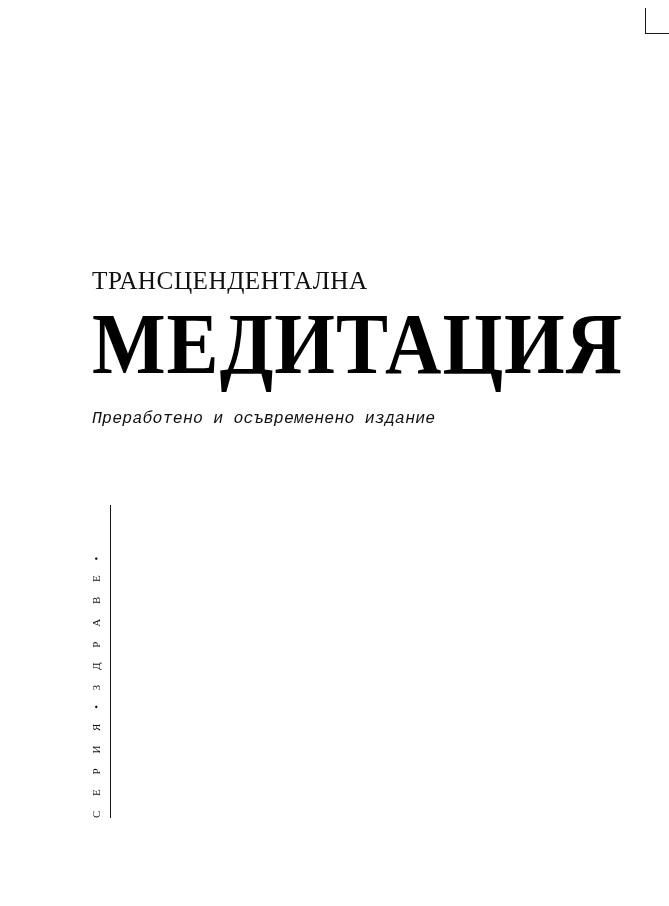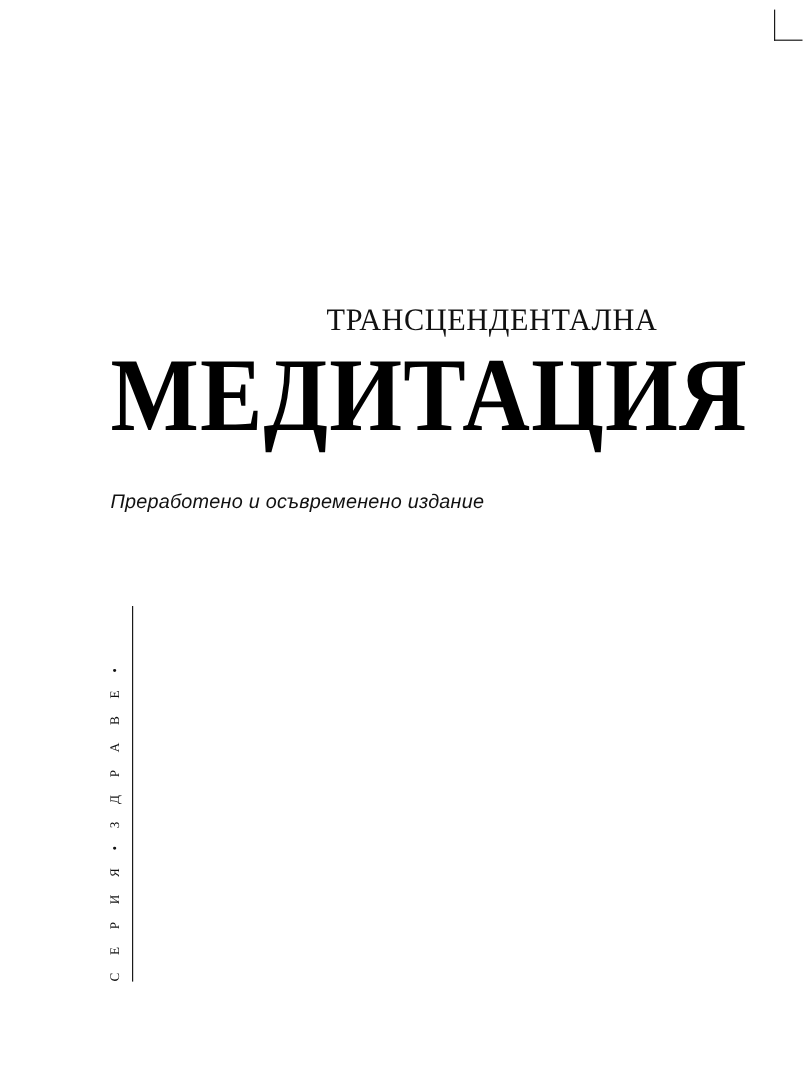--- a/index.html
+++ b/index.html
@@ -32,23 +32,22 @@
     top: 33px;
     width: 24px;
     height: 1px;
     background: #1a1a1a;
   }
 
   
   .title-block {
     position: absolute;
     left: 92px;
-    top: 254px;
+    top: 268px;
     width: 470px;
-    text-align: right;
   }
   .kicker {
     font-family: "Liberation Serif", serif;
     font-size: 26px;
     letter-spacing: 0.5px;
     line-height: 1;
     color: #111;
     white-space: nowrap;
     transform: scaleX(0.97);
     transform-origin: left center;
@@ -62,21 +61,21 @@
     margin-top: 8px;
     color: #000;
     white-space: nowrap;
     transform: scaleY(1.12);
     transform-origin: left top;
   }
   .subtitle {
     position: absolute;
     left: 92px;
     top: 409px;
-    font-family: Liberation Sans, sans-serif;
+    font-family: Liberation Mono, monospace;
     font-style: italic;
     font-size: 16.5px;
     letter-spacing: 0.2px;
     color: #111;
     white-space: nowrap;
   }
 
   
   .series-rule {
     position: absolute;

